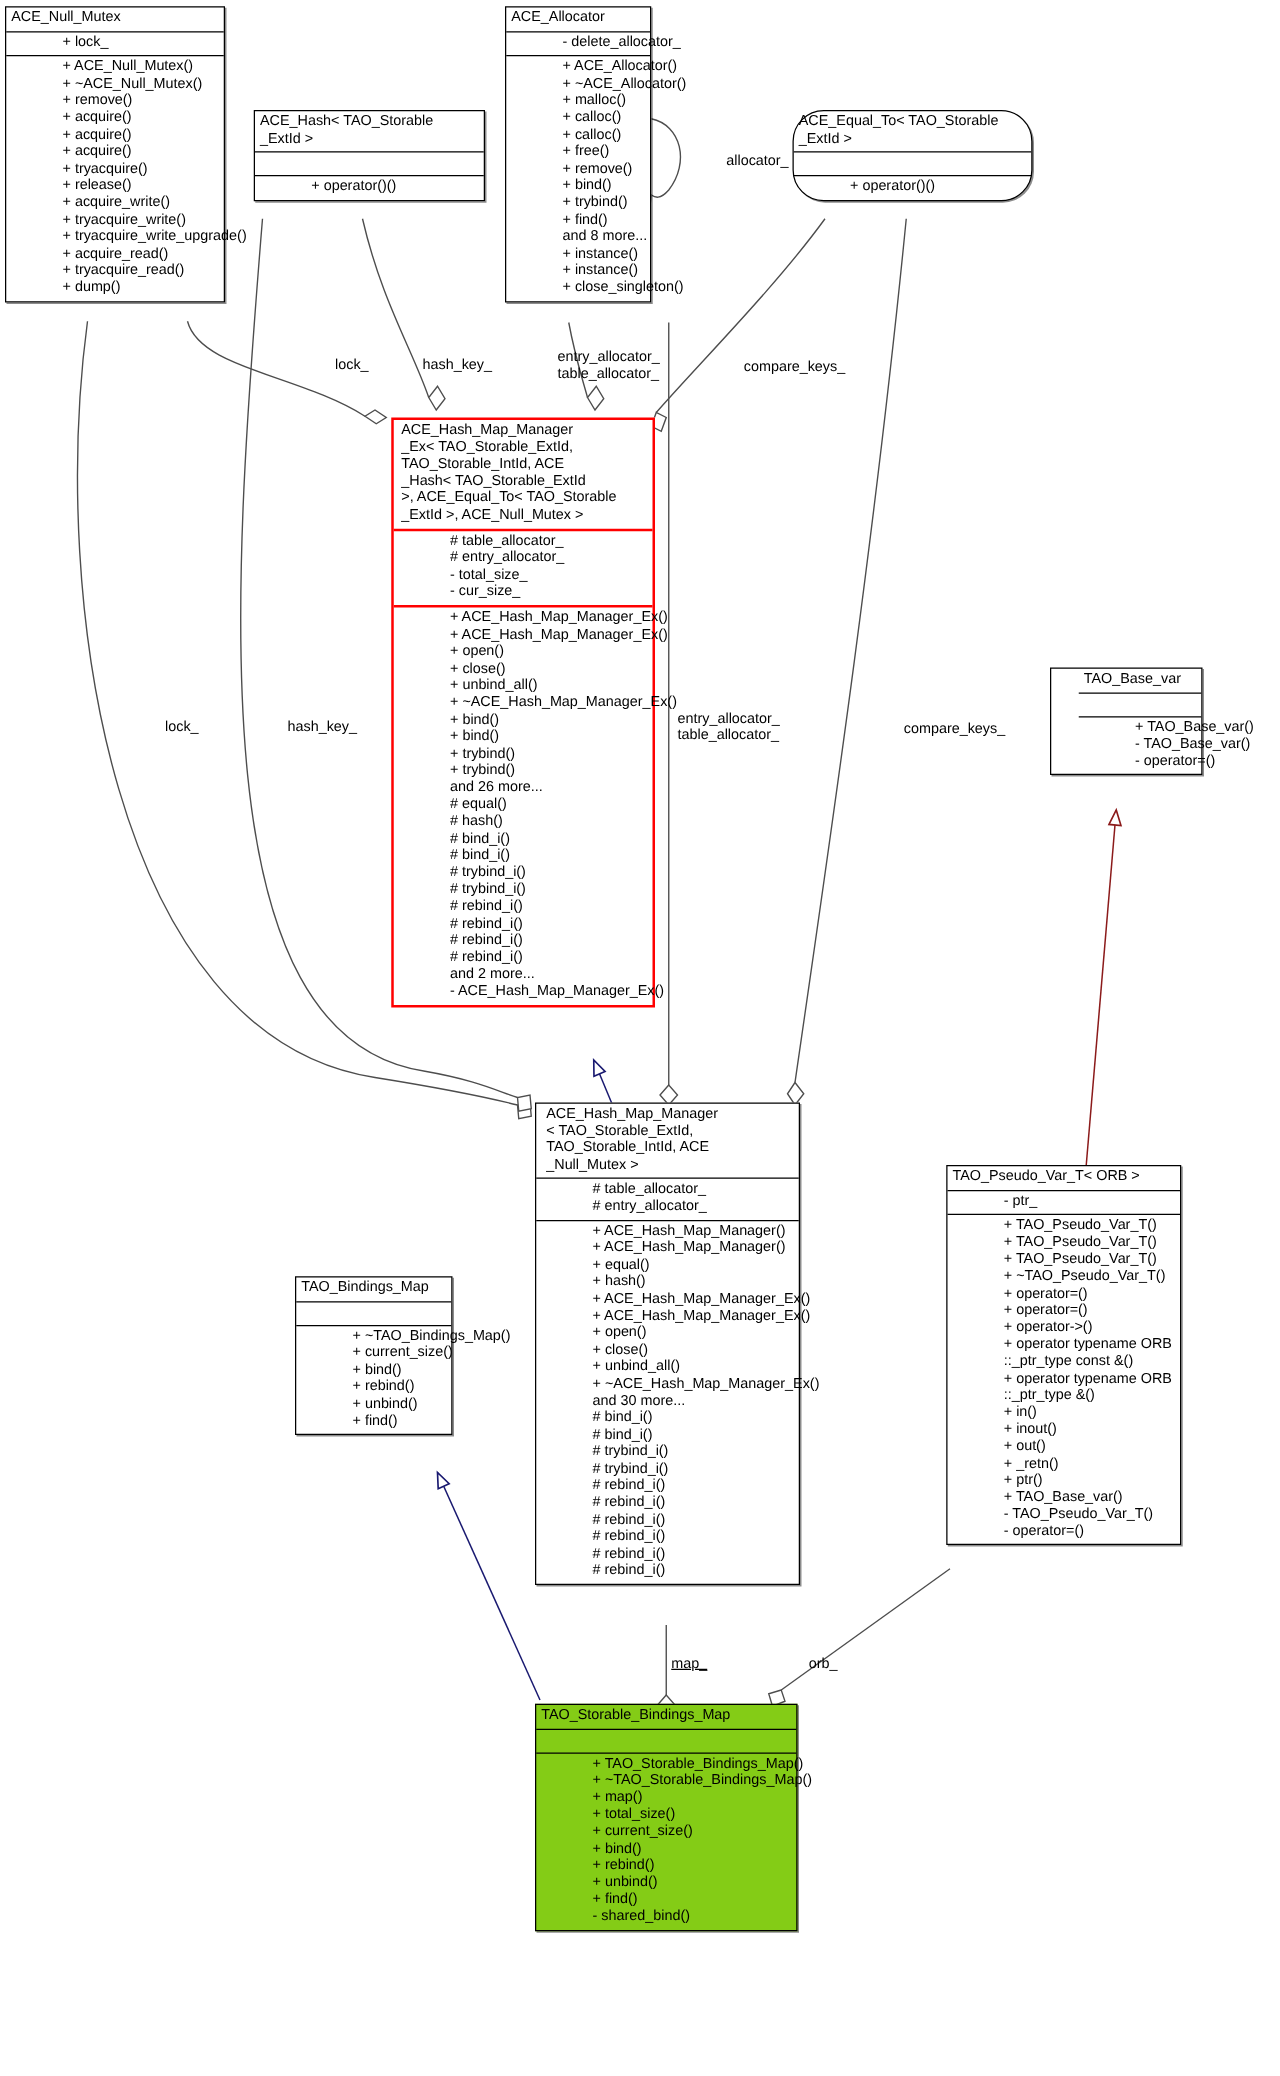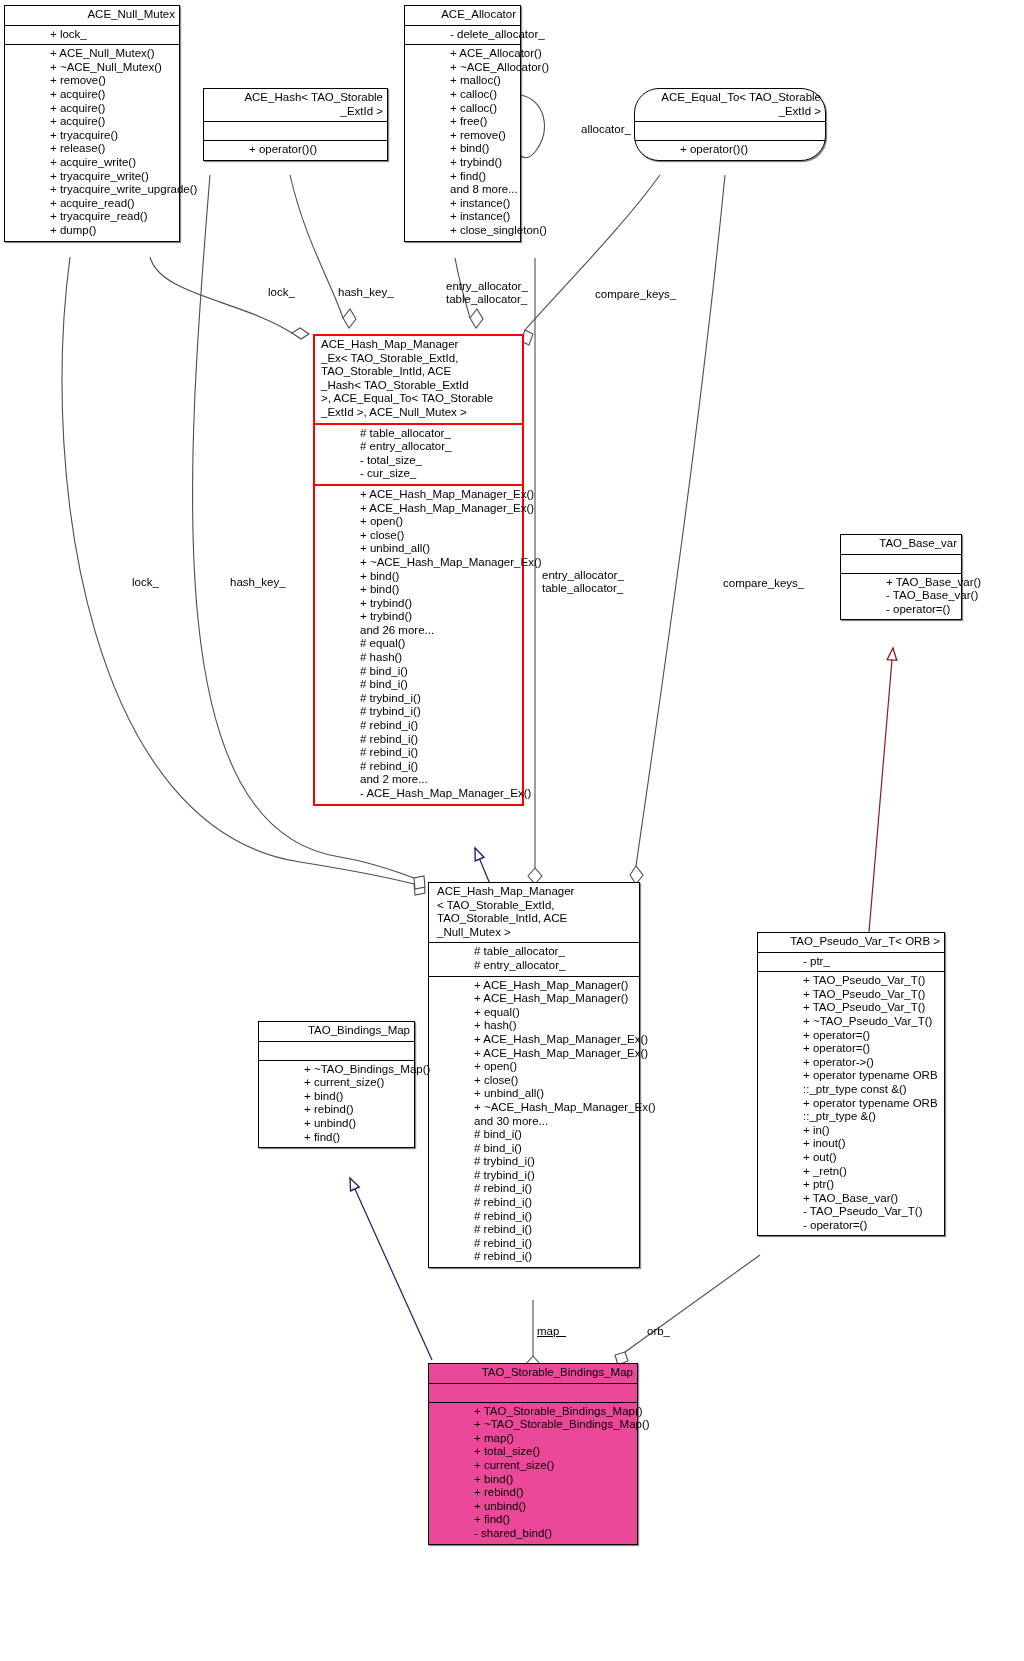--- a/index.html
+++ b/index.html
@@ -35,24 +35,24 @@
     font-size: 11.5px;
     line-height: 13.6px;
     color: #000000;
     box-shadow: 1.2px 1.2px 0 0 rgba(0,0,0,0.45);
   }
   .node.highlight {
     border: 2px solid #ff0000;
     box-shadow: none;
   }
   .node.filled {
-    background: #ec4899;
+    background: #84cc16;
   }
   .node .title {
-    text-align: right;
+    text-align: left;
     padding: 2px 4px 3px 4px;
     white-space: pre-line;
     font-size: 11.5px;
     line-height: 13.6px;
   }
   .node .sep {
     border-top: 1px solid #000000;
     height: 0;
     font-size: 0;
     line-height: 0;
@@ -272,21 +272,21 @@
       <div class="row"># trybind_i()</div>
       <div class="row"># rebind_i()</div>
       <div class="row"># rebind_i()</div>
       <div class="row"># rebind_i()</div>
       <div class="row"># rebind_i()</div>
       <div class="row">and 2 more...</div>
       <div class="row">- ACE_Hash_Map_Manager_Ex()</div>
     </div>
   </div>
 
-  <div class="node" style="left:840px; top:534px; width:122px;">
+  <div class="node" style="left:840px; top:534px; width:122px;padding-left:22px;">
     <div class="title">TAO_Base_var</div>
     <div class="sep"></div>
     <div class="compartment empty"></div>
     <div class="sep"></div>
     <div class="compartment">
       <div class="row">+ TAO_Base_var()</div>
       <div class="row">- TAO_Base_var()</div>
       <div class="row">- operator=()</div>
     </div>
   </div>
@@ -350,21 +350,21 @@
       <div class="row">+ inout()</div>
       <div class="row">+ out()</div>
       <div class="row">+ _retn()</div>
       <div class="row">+ ptr()</div>
       <div class="row">+ TAO_Base_var()</div>
       <div class="row">- TAO_Pseudo_Var_T()</div>
       <div class="row">- operator=()</div>
     </div>
   </div>
 
-  <div class="node" style="left:258px; top:1021px; width:157px;">
+  <div class="node" style="left:236px; top:1021px; width:126px;">
     <div class="title">TAO_Bindings_Map</div>
     <div class="sep"></div>
     <div class="compartment empty"></div>
     <div class="sep"></div>
     <div class="compartment">
       <div class="row">+ ~TAO_Bindings_Map()</div>
       <div class="row">+ current_size()</div>
       <div class="row">+ bind()</div>
       <div class="row">+ rebind()</div>
       <div class="row">+ unbind()</div>

